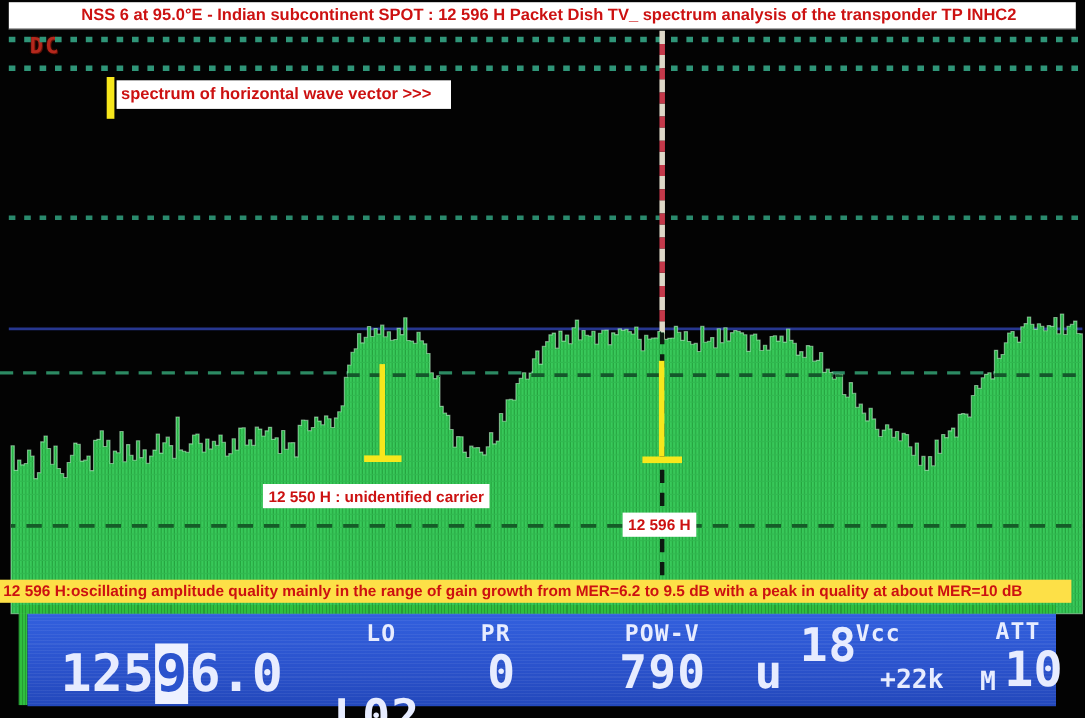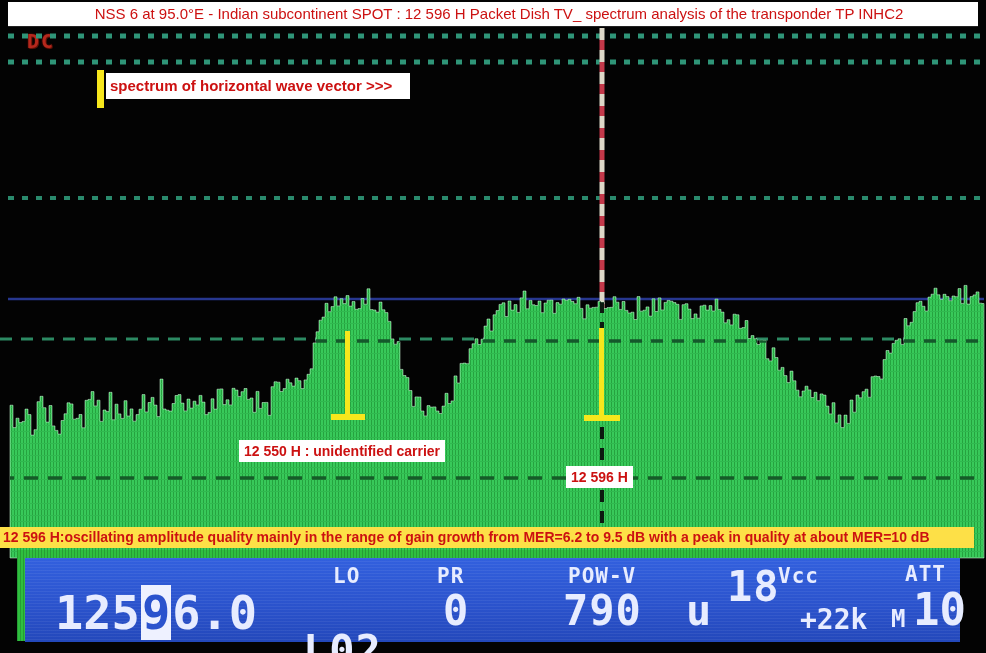--- a/index.html
+++ b/index.html
@@ -1,21 +1,21 @@
 <!DOCTYPE html>
 <html><head>
 <meta charset="utf-8">
 <style>
   html,body{margin:0;padding:0;background:#000;}
   #stage{position:relative;width:986px;height:653px;background:#030303;overflow:hidden;
          font-family:"Liberation Sans",sans-serif;}
   
   .title-bar{position:absolute;left:8px;top:2px;width:970px;height:24px;background:#ffffff;
              border-bottom:1px solid #222;}
-  .title-bar span{display:block;text-align:center;line-height:24px;font-size:15px;font-weight:normal;
+  .title-bar span{display:block;text-align:center;line-height:24px;font-size:15px;font-weight:bold;
              color:#cc1111;white-space:nowrap;padding-left:12px;}
   
   .dc-logo{position:absolute;left:27px;top:29px;font-family:"DejaVu Sans Mono",monospace;
            font-size:20px;font-weight:bold;color:#b5281d;letter-spacing:2px;
            text-shadow:0 0 2px #7a1409, 1px 1px 0 #5c1208;}
   
   .wv-bar{position:absolute;left:97px;top:70px;width:7px;height:38px;background:#f7e71c;}
   .wv-label{position:absolute;left:106px;top:73px;height:26px;background:#ffffff;
             color:#cc1111;font-size:15px;font-weight:bold;line-height:26px;padding:0 18px 0 4px;
             white-space:nowrap;}
@@ -127,20 +127,20 @@
   <div class="lcd lcd-big" style="left:303px;top:586px;margin-top:40px;">L02</div>
 
   <div class="lcd lcd-small" style="left:437px;top:564px;">PR</div>
   <div class="lcd lcd-big" style="left:443px;top:586px;">0</div>
 
   <div class="lcd lcd-small" style="left:568px;top:564px;">POW-V</div>
   <div class="lcd lcd-big" style="left:563px;top:586px;">790</div>
 
   <div class="lcd lcd-big" style="left:686px;top:586px;">u</div>
   <div class="lcd lcd-big" style="left:727px;top:562px;">18</div>
-  <div class="lcd" style="left:800px;top:603px;font-size:28px;">+22k</div>
+  <div class="lcd" style="left:800px;top:603px;font-size:24px;">+22k</div>
   <div class="lcd lcd-small" style="left:778px;top:564px;">Vcc</div>
 
   <div class="lcd lcd-small" style="left:905px;top:562px;">ATT</div>
   <div class="lcd" style="left:891px;top:605px;font-size:24px;">M</div>
   <div class="lcd" style="left:913px;top:584px;font-size:44px;">10</div>
 
 </div>
 
 </body></html>

